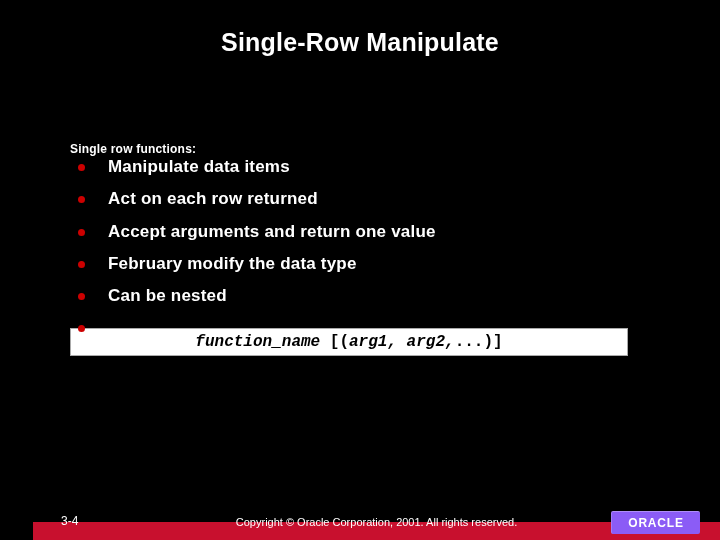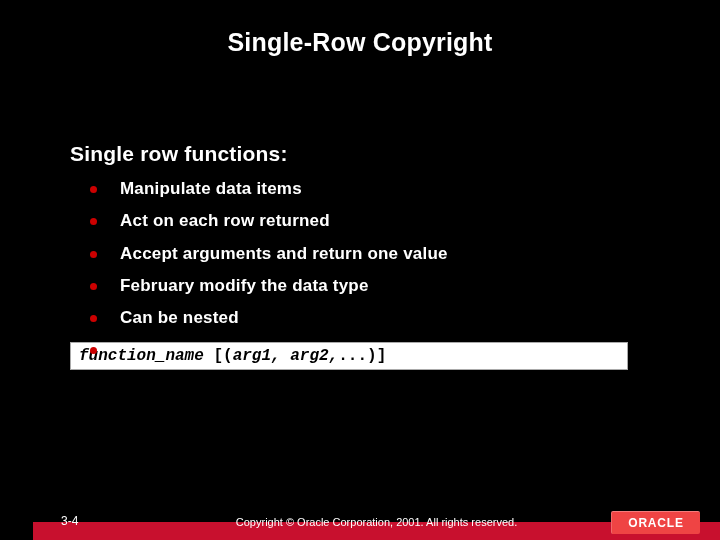--- a/index.html
+++ b/index.html
@@ -28,28 +28,28 @@
     letter-spacing: 0.2px;
   }
   .content {
     position: absolute;
     top: 142px;
     left: 70px;
     right: 65px;
   }
   .intro {
     font-weight: bold;
-    font-size: 21px;
+    font-size: 12px;
     color: #fff;
     letter-spacing: 0.2px;
   }
   ul.bullets {
     list-style: none;
     padding: 0;
-    margin: 12px;
+    margin: 0;
   }
   ul.bullets li {
     position: relative;
     padding-left: 38px;
     margin-bottom: 11px;
     line-height: 1.25;
   }
   ul.bullets li .dot {
     position: absolute;
     left: 8px;
@@ -59,30 +59,31 @@
     background: #c00;
     border-radius: 50%;
   }
   ul.bullets li .txt {
     font-weight: bold;
     color: #fff;
     font-size: 17px;
     letter-spacing: 0.2px;
   }
   .codebox {
-    margin-top: 14px;
+    margin-top: 22px;
     background: #fff;
     color: #000;
     border: 1px solid #aaa;
     font-family: "Courier New", Courier, monospace;
     font-weight: bold;
     font-size: 16px;
     padding: 4px 8px;
     width: 558px;
     box-sizing: border-box;
+    text-align: center;
   }
   .codebox .fn {
     font-style: italic;
   }
   .codebox .args {
     font-style: italic;
   }
   .footer {
     position: absolute;
     left: 0;
@@ -116,42 +117,42 @@
     color: #fff;
     font-size: 11px;
     z-index: 2;
   }
   .logo {
     position: absolute;
     right: 20px;
     bottom: 6px;
     width: 88px;
     height: 22px;
-    background: #ef4444;
+    background: #8b5cf6;
     border-radius: 2px;
     z-index: 3;
     display: flex;
     align-items: center;
     justify-content: center;
     border-top: 1px solid rgba(255,255,255,0.3);
     border-left: 1px solid rgba(255,255,255,0.2);
   }
   .logo-text {
     color: #fff;
     font-weight: bold;
     font-size: 12px;
     letter-spacing: 0.8px;
     font-family: Arial, sans-serif;
   }
 </style>
 </head>
 <body>
 
 <div class="slide">
-  <div class="title">Single-Row Copyright</div>
+  <div class="title">Single-Row Manipulate</div>
 
   <div class="content">
     <div class="intro">Single row functions:</div>
     <ul class="bullets">
       <li>
         <span class="dot"></span>
         <span class="txt">Manipulate data items</span>
       </li>
       <li>
         <span class="dot"></span>

